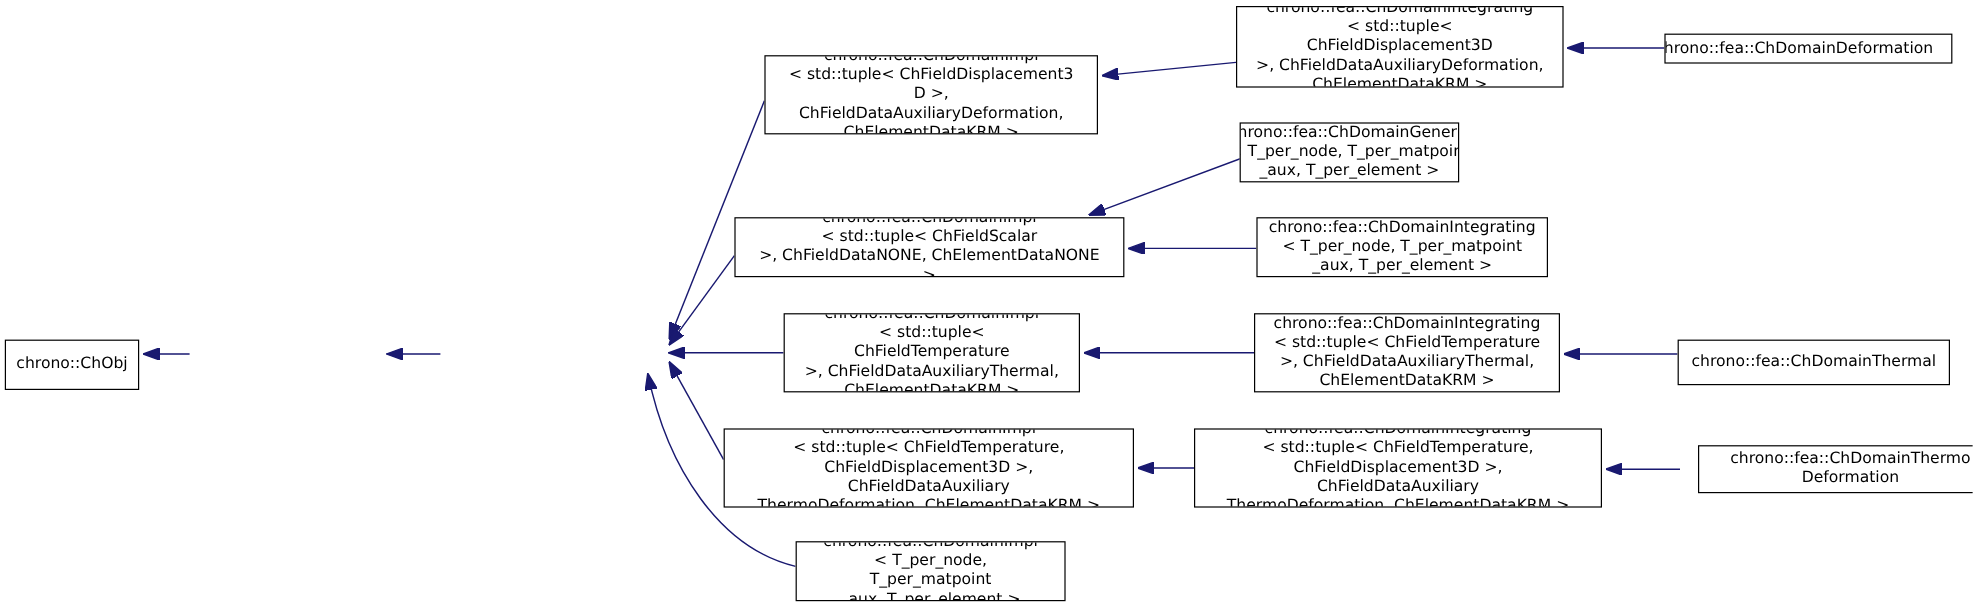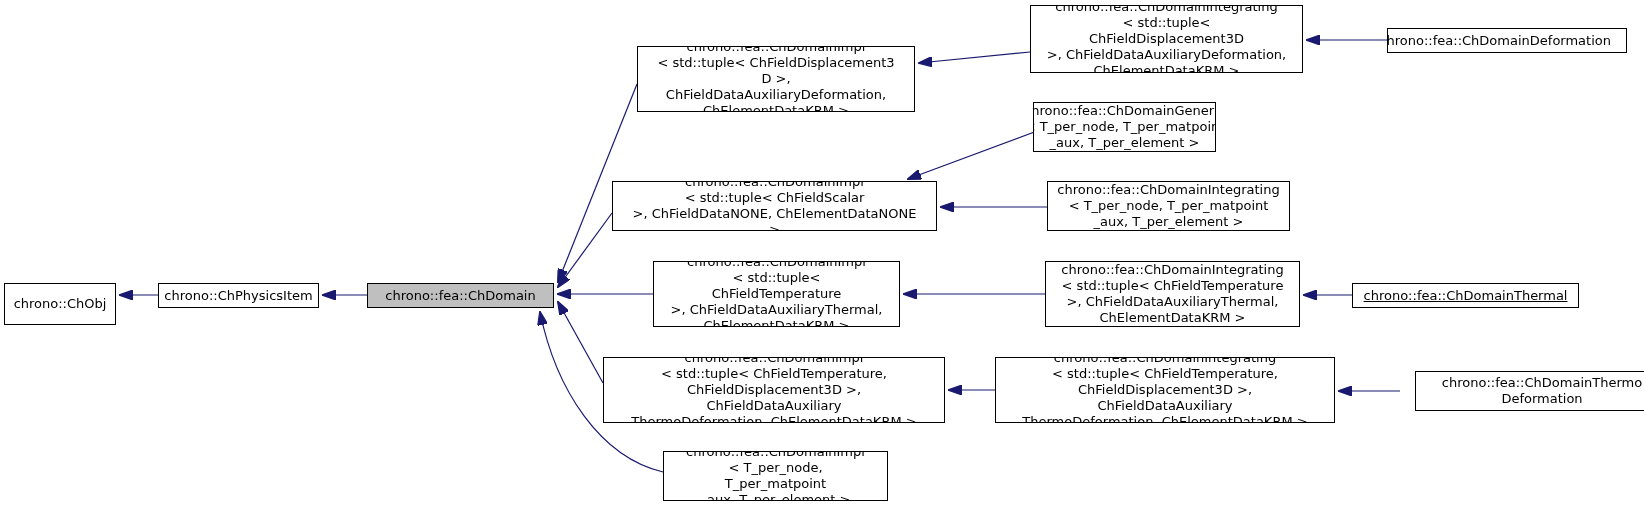--- a/index.html
+++ b/index.html
@@ -43,21 +43,21 @@
   #n-impl-scalar  {left:612px; top:181px; width:325px; height:50px;}
   #n-impl-temp    {left:653px; top:261px; width:247px; height:66px;}
   #n-impl-thermo  {left:603px; top:357px; width:342px; height:66px;}
   #n-impl-tpn     {left:663px; top:451px; width:225px; height:50px;}
   #n-integ-disp   {left:1030px;top:5px;   width:273px; height:68px;}
   #n-generic      {left:1033px;top:102px; width:183px; height:50px;}
   #n-integ-generic{left:1047px;top:181px; width:243px; height:50px;}
   #n-integ-temp   {left:1045px;top:261px; width:255px; height:66px;}
   #n-integ-thermo {left:995px; top:357px; width:340px; height:66px;}
   #n-deformation  {left:1387px;top:28px;  width:240px; height:25px;justify-content:flex-end;}
-  #n-thermal      {left:1352px;top:283px; width:227px; height:25px;text-decoration:underline;}
+  #n-thermal      {left:1398px;top:283px; width:227px; height:38px;}
   #n-thermo-def   {left:1400px;top:371px; width:254px; height:40px;margin-left:15px;}
 </style>
 </head>
 <body>
 
 <div id="diagram">
 
   <svg id="edges" viewBox="0 0 1644 513" xmlns="http://www.w3.org/2000/svg">
     <defs>
       <marker id="arrow" viewBox="0 0 14 10" refX="13" refY="5" markerWidth="14" markerHeight="10" markerUnits="userSpaceOnUse" orient="auto">
@@ -78,27 +78,21 @@
     <line x1="995" y1="390" x2="949" y2="390" marker-end="url(#arrow)"></line>
     <line x1="1387" y1="40" x2="1307" y2="40" marker-end="url(#arrow)"></line>
     <line x1="1398" y1="295" x2="1304" y2="295" marker-end="url(#arrow)"></line>
     <line x1="1400" y1="391" x2="1339" y2="391" marker-end="url(#arrow)"></line>
   </svg>
 
   <div class="node" id="n-chobj">
     <span>chrono::ChObj</span>
   </div>
 
-  <div class="node" id="n-chphysicsitem">
-    <span>chrono::ChPhysicsItem</span>
-  </div>
 
-  <div class="node hl" id="n-chdomain">
-    <span>chrono::fea::ChDomain</span>
-  </div>
 
   <div class="node" id="n-impl-disp">
     <span>chrono::fea::ChDomainImpl
 &lt; std::tuple&lt; ChFieldDisplacement3
 D &gt;, ChFieldDataAuxiliaryDeformation,
 ChElementDataKRM &gt;</span>
   </div>
 
   <div class="node" id="n-impl-scalar">
     <span>chrono::fea::ChDomainImpl

